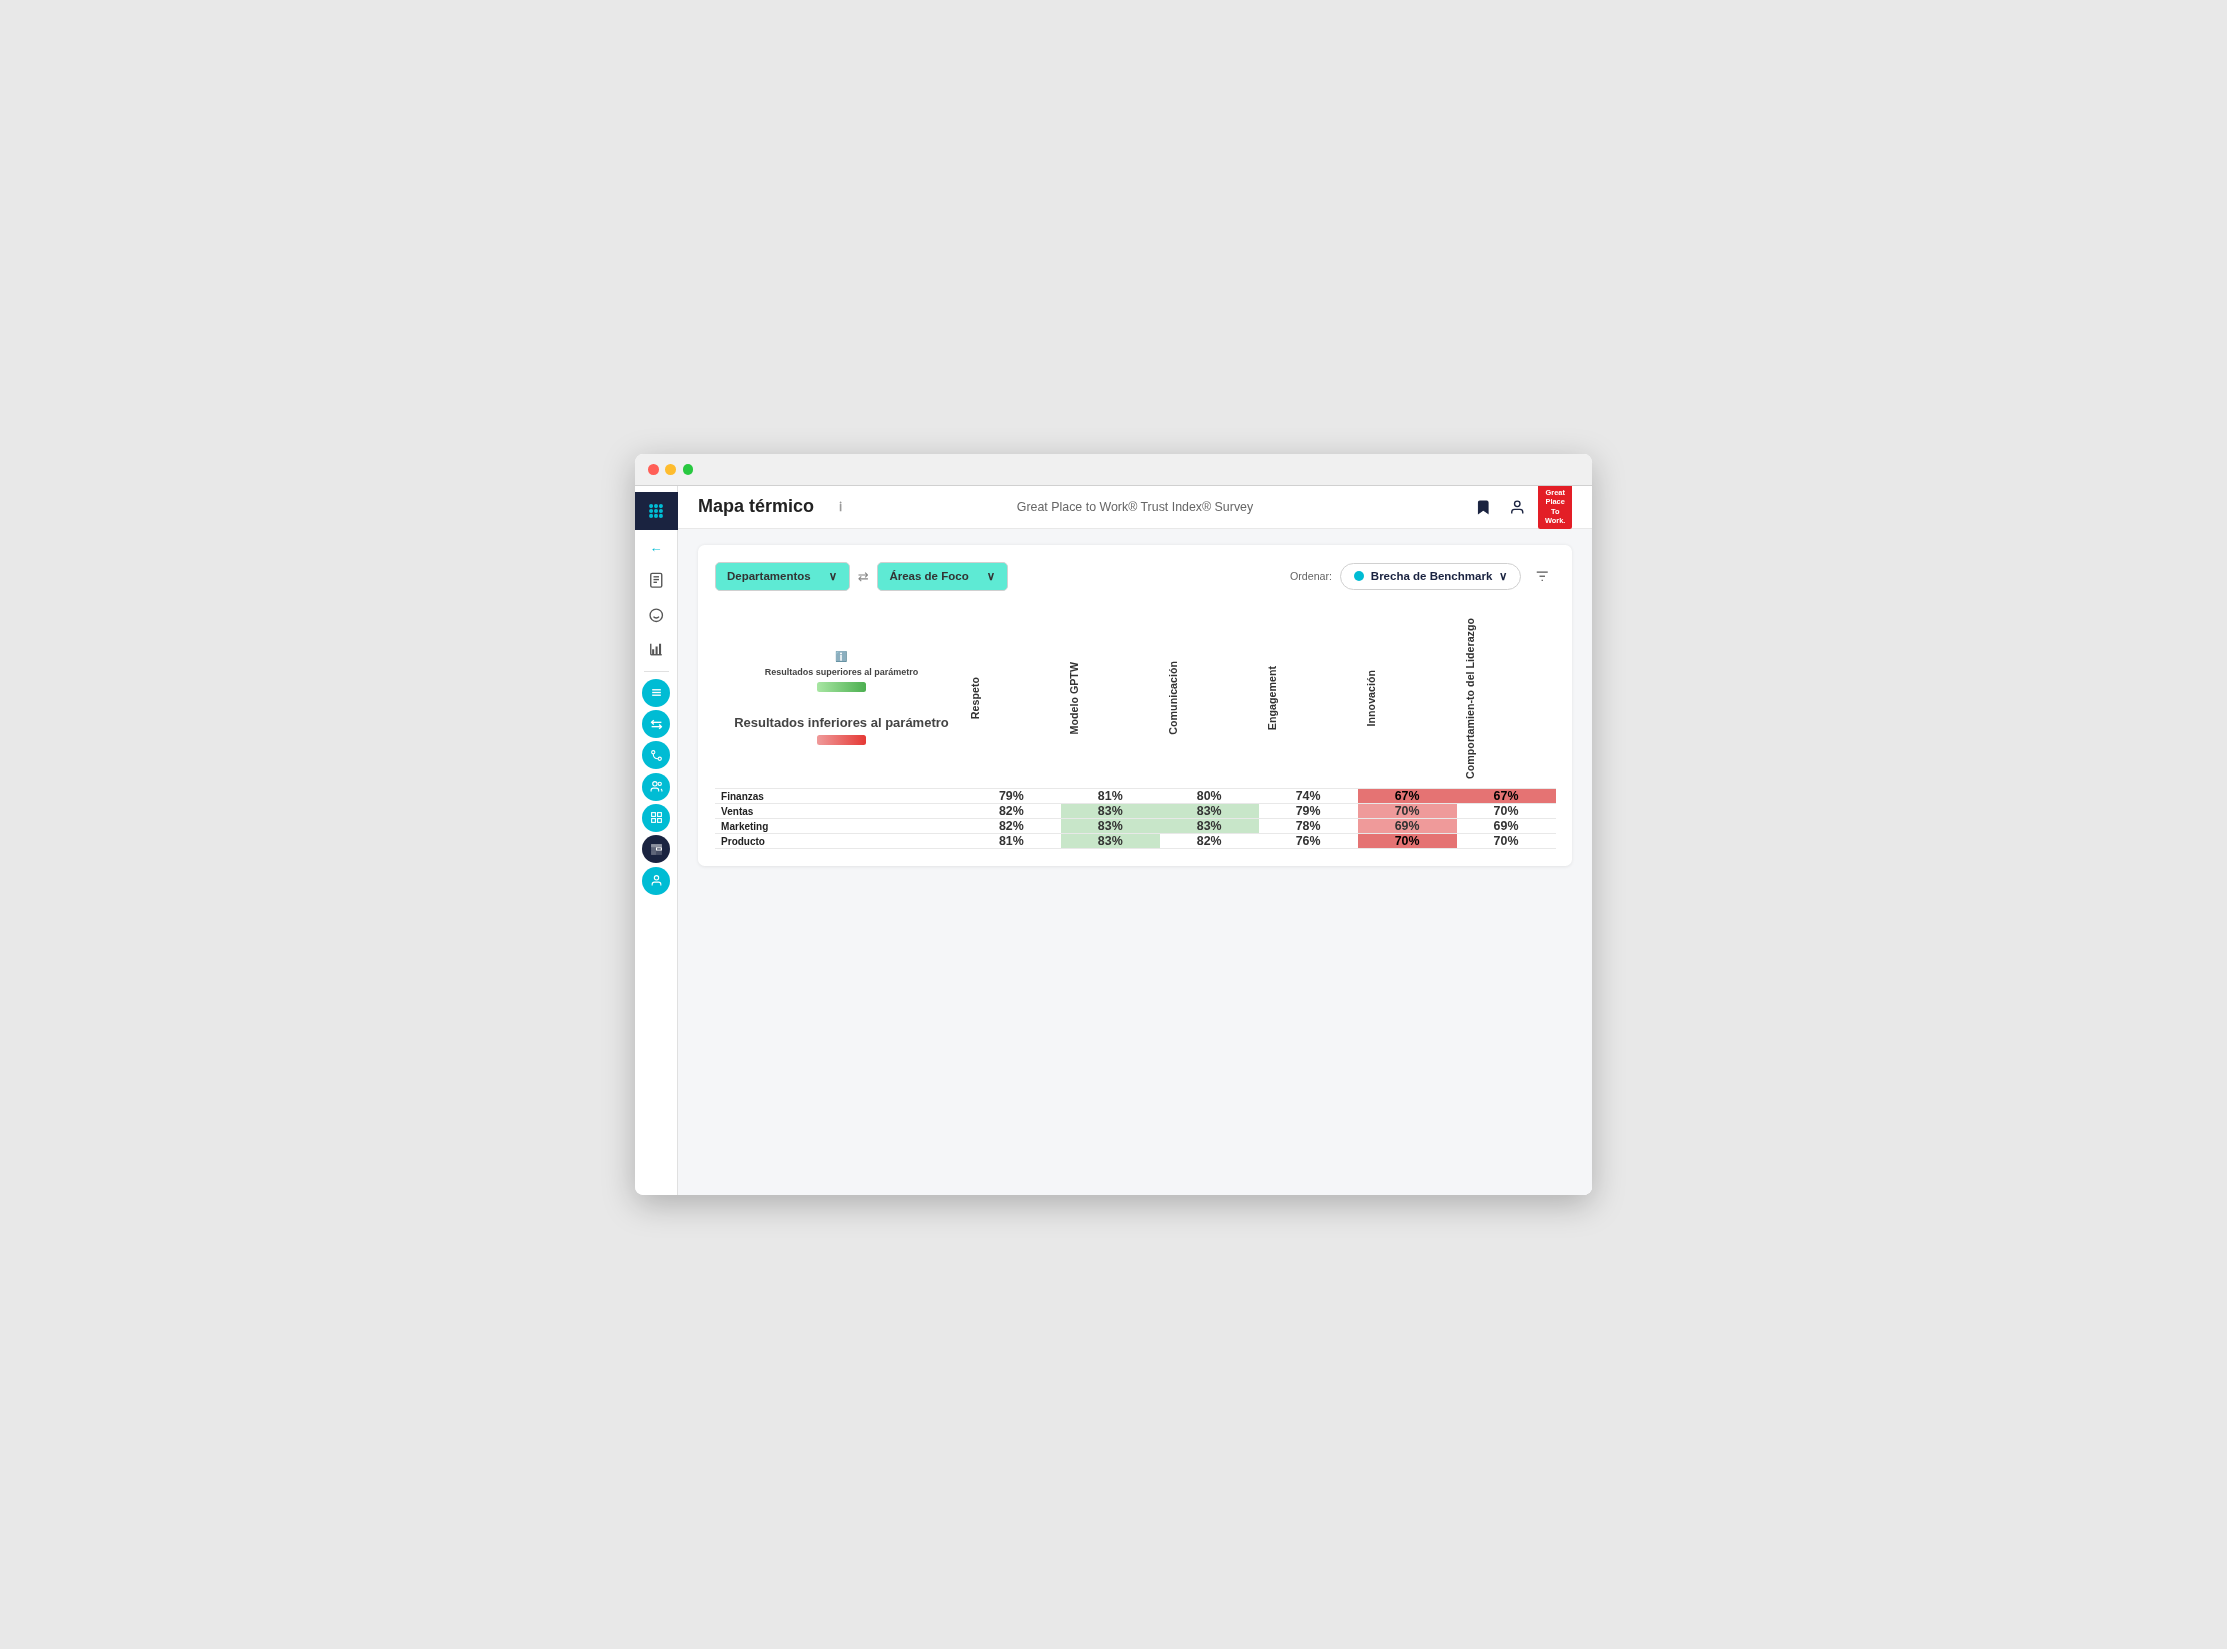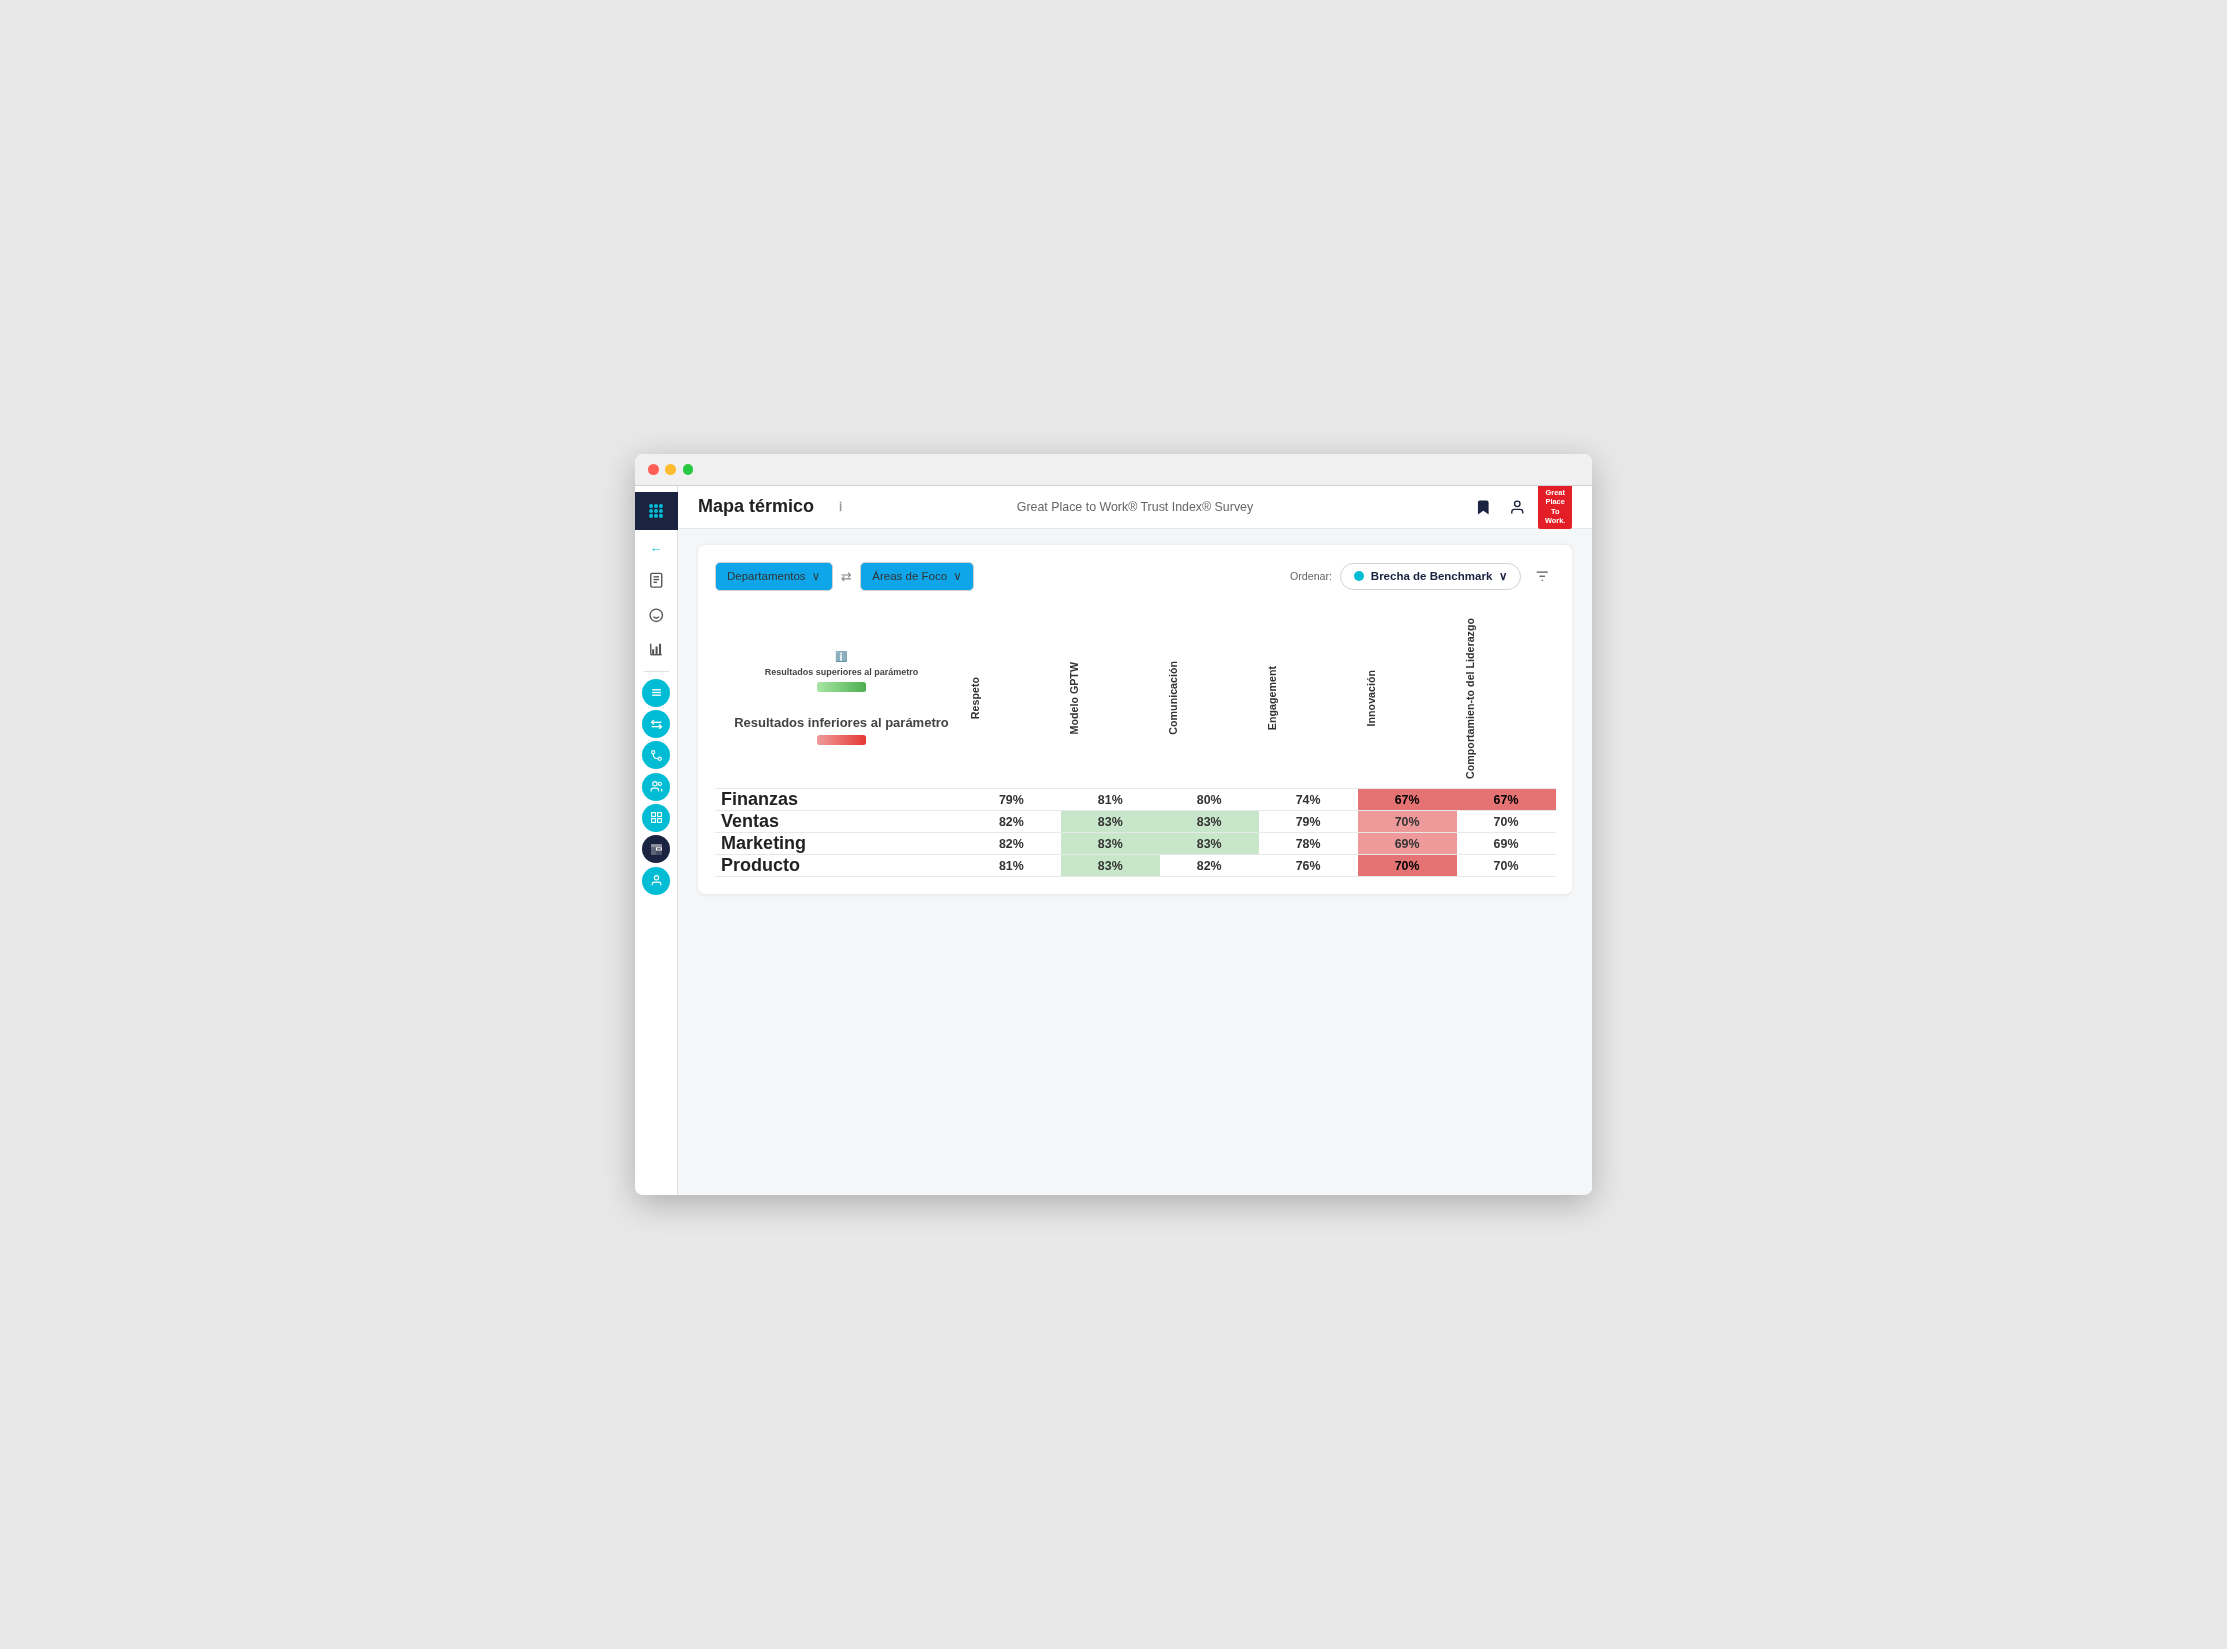--- a/index.html
+++ b/index.html
@@ -198,30 +198,31 @@
     }
 
     .filter-bar {
       display: flex;
       align-items: center;
       gap: 8.2px;
       margin-bottom: 16.5px;
     }
 
     .filter-dropdown {
-      background: #0ea5e9;
+      background: #5eead4;
       border: 0.8px solid #d0d0d0;
       border-radius: 5px;
       padding: 6.6px 11.5px;
       font-size: 11.5px;
       color: #333;
       cursor: pointer;
       display: flex;
       align-items: center;
-      gap: 6px;
+      gap: 18px;
+      font-weight: bold;
     }
 
     .swap-icon {
       color: #888;
       font-size: 13px;
       cursor: pointer;
     }
 
     .sort-label {
       margin-left: auto;
@@ -318,21 +319,21 @@
       color: #333;
       white-space: normal;
       width: 66px;
       min-width: 66px;
       max-width: 66px;
       vertical-align: bottom;
       text-align: left;
     }
 
     .row-label {
-      font-size: 18px;
+      font-size: 10px;
       font-weight: 600;
       color: #222;
       padding: 15px 6.6px 15px 6.6px;
       text-align: left;
     }
 
     .data-cell {
       padding: 15px 6.6px;
       font-size: 12.4px;
       font-weight: 700;

